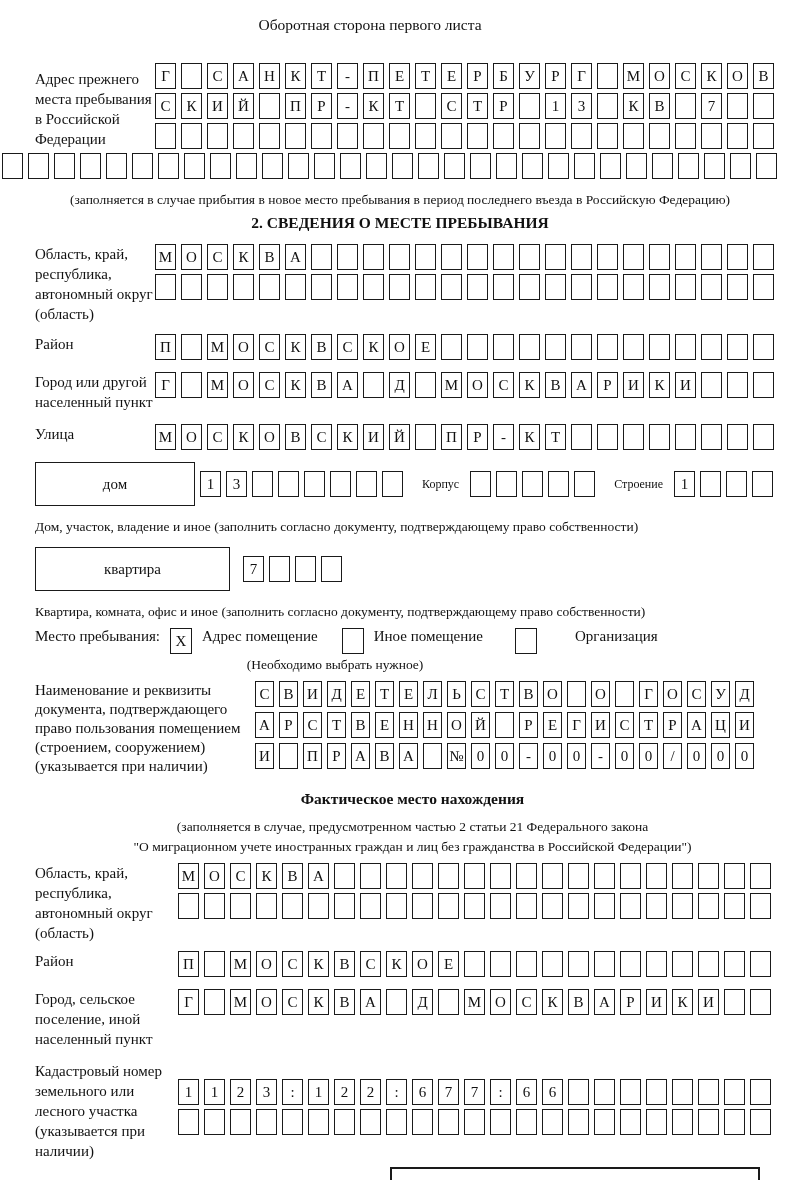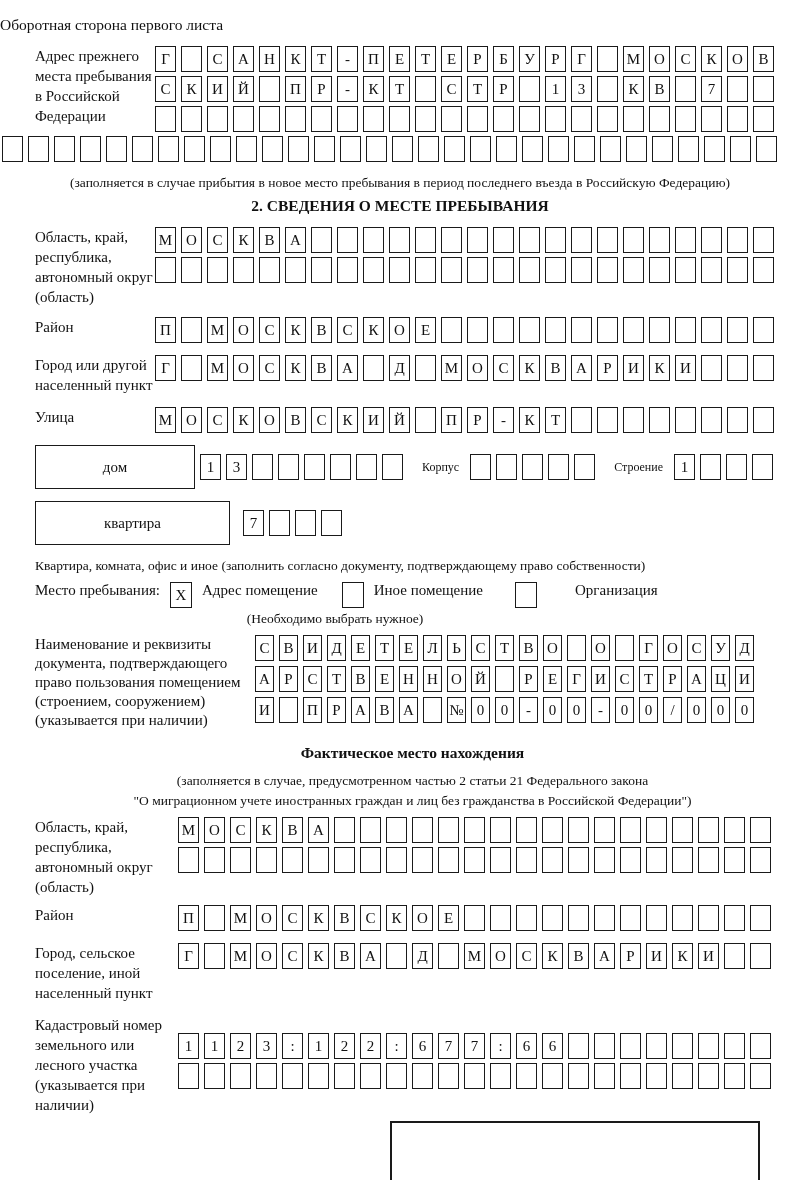--- a/index.html
+++ b/index.html
@@ -1,20 +1,20 @@
 <!DOCTYPE html>
 <html><head>
 <meta charset="utf-8">
 <style>
   * { margin:0; padding:0; box-sizing:border-box; }
   html,body { background:#ffffff; }
   body { width:800px; font-family:"Liberation Serif", serif; color:#111; }
   .page { position:relative; width:800px; height:1180px; overflow:hidden; background:#fff; padding-top:16px; }
 
-  .header-note { text-align:left; padding-right:60px; font-size:15.5px; }
+  .header-note { text-align:center; padding-right:60px; font-size:15.5px; }
 
   .inner { padding-left:35px; padding-right:10px; }
 
   
   .field { display:flex; align-items:flex-start; }
   .f-label { font-size:15px; line-height:20px; flex:0 0 auto; }
   .lbl-120 { width:120px; }
   .lbl-140 { width:143px; }
   .lbl-220 { width:220px; line-height:19px; }
   .rows { display:flex; flex-direction:column; gap:4px; }
@@ -37,21 +37,21 @@
   .inline-lbl { font-size:12px; padding:0 6px 0 14px; }
 
   
   .chk-row { display:flex; align-items:flex-start; font-size:15px; gap:10px; }
   .checkbox { width:22px; height:26px; border:1.6px solid #1a1a1a; display:flex; align-items:center;
               justify-content:center; font-size:15px; flex:0 0 auto; }
 
   .stamp-box { margin-left:355px; width:370px; height:172px; border:2px solid #1a1a1a; background:#fff; }
 
   .mt4{margin-top:12px;} .mt6{margin-top:6px;} .mt8{margin-top:8px;} .mt10{margin-top:10px;}
-  .mt14{margin-top:14px;} .mt24{margin-top:12px;}
+  .mt14{margin-top:14px;} .mt24{margin-top:29px;align-items:flex-end;}
 </style>
 </head>
 <body>
 
 <div class="page">
 
   <div class="header-note">Оборотная сторона первого листа</div>
 
   <div class="inner">
 
@@ -347,20 +347,21 @@
           <span class="cell"></span>
         </div>
       <div class="inline-lbl">Строение</div>
       <div class="cellrow">
           <span class="cell">1</span>
           <span class="cell"></span>
           <span class="cell"></span>
           <span class="cell"></span>
         </div>
     </div>
+    <div class="caption mt4">Дом, участок, владение и иное (заполнить согласно документу, подтверждающему право собственности)</div>
 
     <div class="inline-row mt4">
       <div class="named-box" style="width:195px;">квартира</div>
       <div class="cellrow" style="margin-left:8px;">
           <span class="cell">7</span>
           <span class="cell"></span>
           <span class="cell"></span>
           <span class="cell"></span>
         </div>
     </div>

